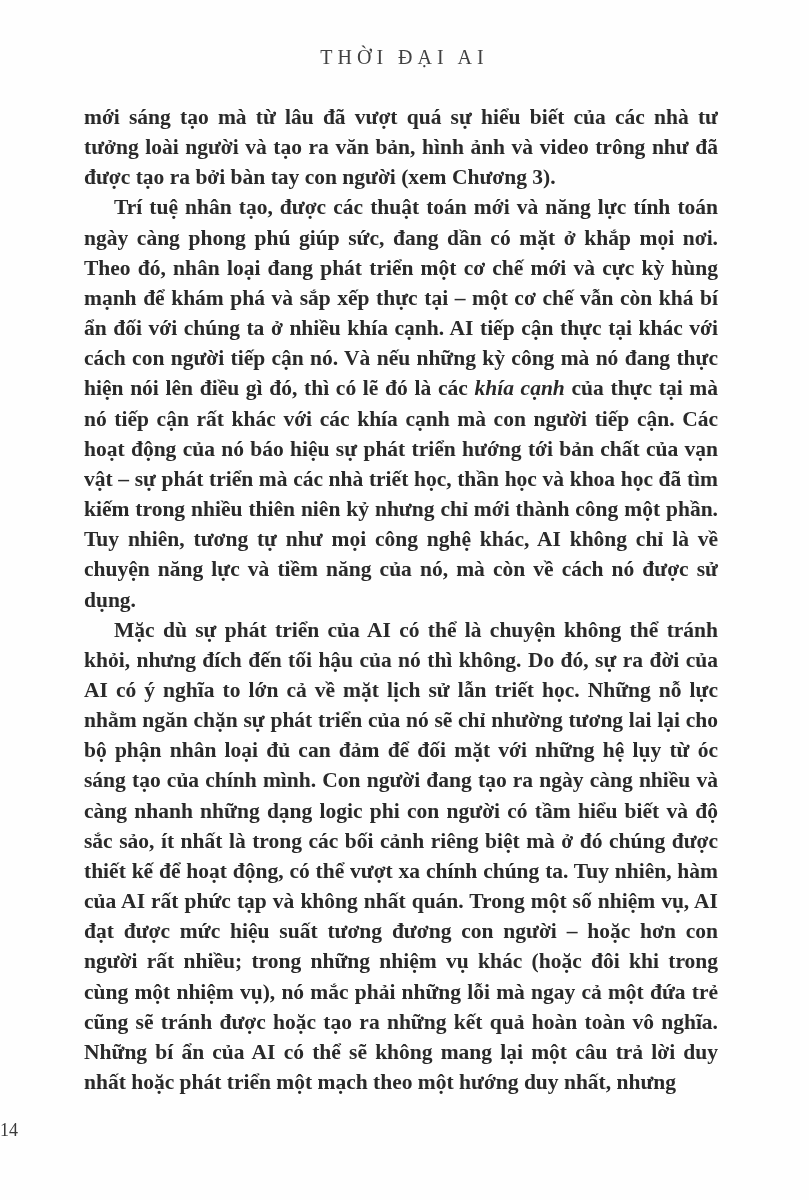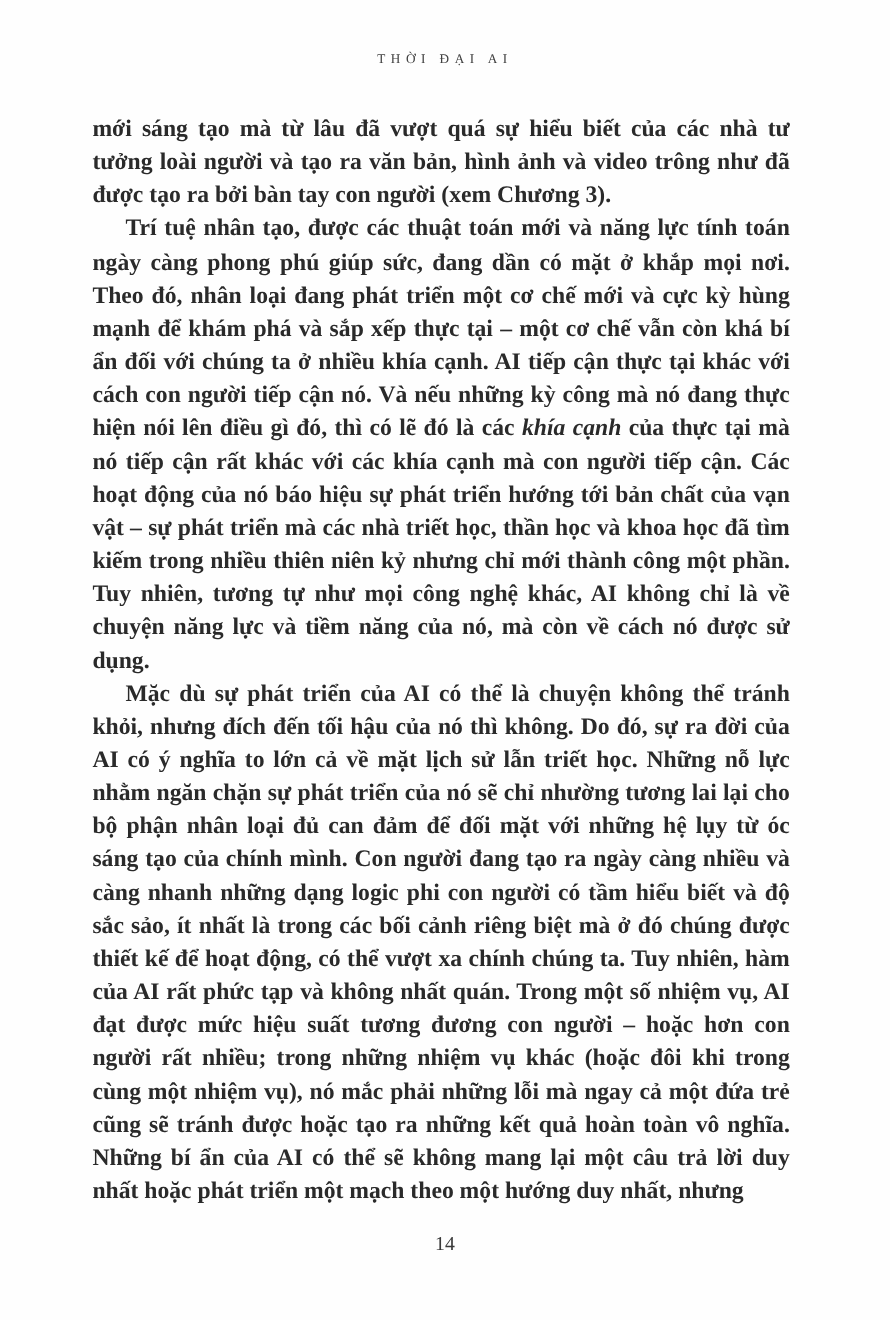--- a/index.html
+++ b/index.html
@@ -15,21 +15,21 @@
     overflow: hidden;
     font-family: "Liberation Serif", "DejaVu Serif", serif;
     color: #2a2a2a;
   }
   .running-head {
     position: absolute;
     top: 46px;
     left: 0;
     right: 0;
     text-align: center;
-    font-size: 12px;
+    font-size: 20px;
     letter-spacing: 5px;
     color: #414141;
     text-transform: uppercase;
   }
   .text-block {
     position: absolute;
     top: 102px;
     left: 84px;
     width: 634px;
     font-size: 21.5px;
@@ -48,21 +48,20 @@
     text-indent: 30px;
   }
   .para em {
     font-style: italic;
   }
   .page-footer {
     position: absolute;
     top: 1120px;
     left: 0;
     right: 0;
-    text-align: center;
     font-size: 18px;
     color: #3a3a3a;
   }
 </style>
 </head>
 <body>
 
 <div class="page">
 
   <header class="running-head">

